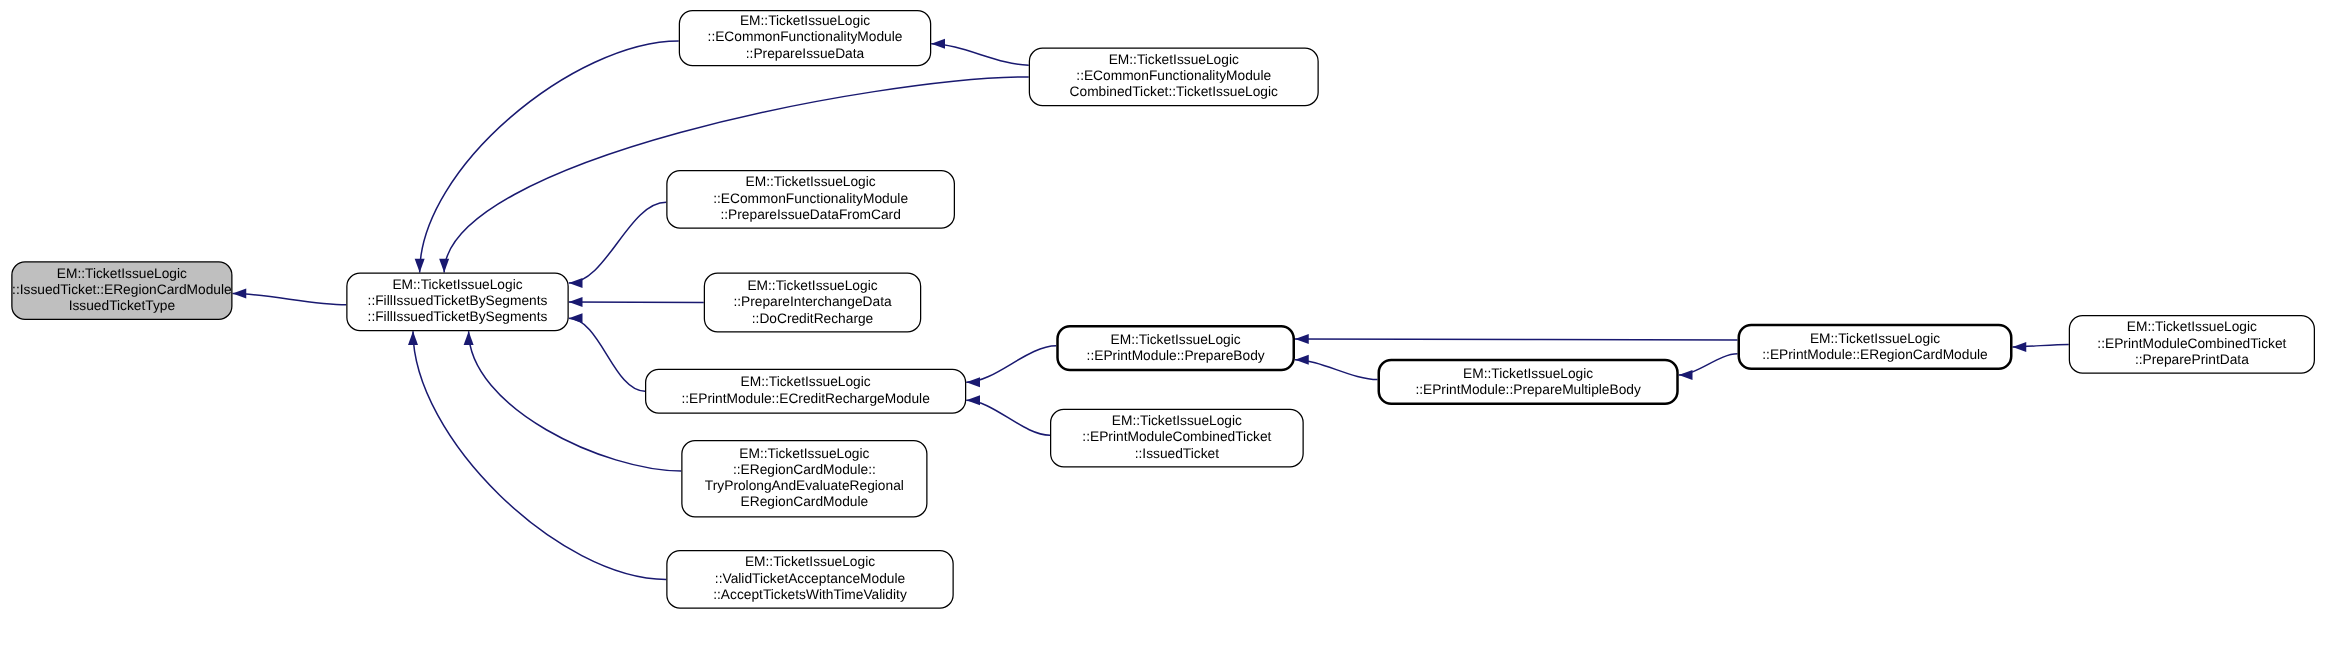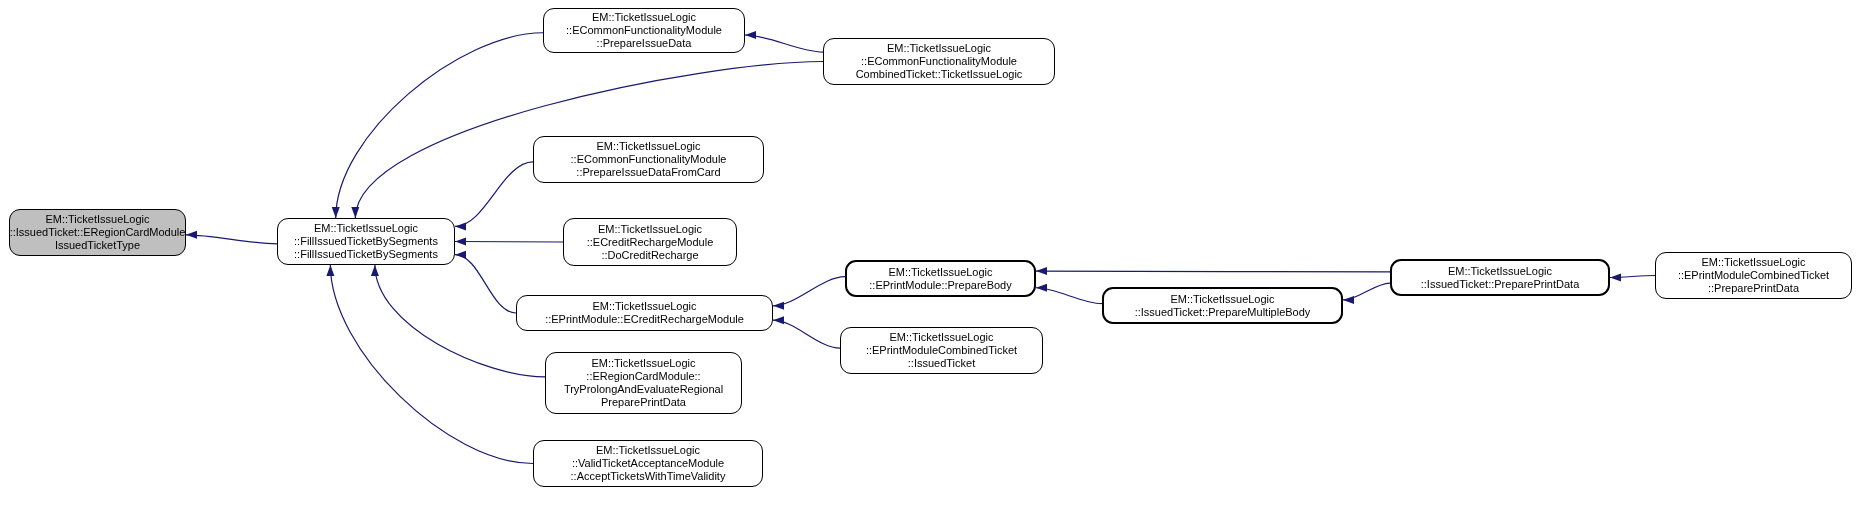--- a/index.html
+++ b/index.html
@@ -88,53 +88,53 @@
       <div class="node-line">::ECommonFunctionalityModule</div>
       <div class="node-line">CombinedTicket::TicketIssueLogic</div>
     </div>
     <div class="node" style="left: 533px; top: 136px; width: 231px; height: 47px; background: rgb(255, 255, 255); border-color: rgb(0, 0, 0); color: rgb(0, 0, 0);">
       <div class="node-line">EM::TicketIssueLogic</div>
       <div class="node-line">::ECommonFunctionalityModule</div>
       <div class="node-line">::PrepareIssueDataFromCard</div>
     </div>
     <div class="node" style="left: 563px; top: 218px; width: 174px; height: 48px; background: rgb(255, 255, 255); border-color: rgb(0, 0, 0); color: rgb(0, 0, 0);">
       <div class="node-line">EM::TicketIssueLogic</div>
-      <div class="node-line">::ECreditRechargeModule</div>
+      <div class="node-line">::PrepareInterchangeData</div>
       <div class="node-line">::DoCreditRecharge</div>
     </div>
     <div class="node" style="left: 516px; top: 295px; width: 257px; height: 36px; background: rgb(255, 255, 255); border-color: rgb(0, 0, 0); color: rgb(0, 0, 0);">
       <div class="node-line">EM::TicketIssueLogic</div>
       <div class="node-line">::EPrintModule::ECreditRechargeModule</div>
     </div>
     <div class="node bold" style="left: 845px; top: 260px; width: 191px; height: 37px; background: rgb(255, 255, 255); border-color: rgb(0, 0, 0); color: rgb(0, 0, 0);">
       <div class="node-line">EM::TicketIssueLogic</div>
       <div class="node-line">::EPrintModule::PrepareBody</div>
     </div>
     <div class="node" style="left: 840px; top: 327px; width: 203px; height: 47px; background: rgb(255, 255, 255); border-color: rgb(0, 0, 0); color: rgb(0, 0, 0);">
       <div class="node-line">EM::TicketIssueLogic</div>
       <div class="node-line">::EPrintModuleCombinedTicket</div>
       <div class="node-line">::IssuedTicket</div>
     </div>
     <div class="node bold" style="left: 1102px; top: 287px; width: 241px; height: 37px; background: rgb(255, 255, 255); border-color: rgb(0, 0, 0); color: rgb(0, 0, 0);">
       <div class="node-line">EM::TicketIssueLogic</div>
-      <div class="node-line">::IssuedTicket::PrepareMultipleBody</div>
+      <div class="node-line">::EPrintModule::PrepareMultipleBody</div>
     </div>
     <div class="node bold" style="left: 1390px; top: 259px; width: 220px; height: 37px; background: rgb(255, 255, 255); border-color: rgb(0, 0, 0); color: rgb(0, 0, 0);">
       <div class="node-line">EM::TicketIssueLogic</div>
-      <div class="node-line">::IssuedTicket::PreparePrintData</div>
+      <div class="node-line">::EPrintModule::ERegionCardModule</div>
     </div>
     <div class="node" style="left: 1655px; top: 252px; width: 197px; height: 47px; background: rgb(255, 255, 255); border-color: rgb(0, 0, 0); color: rgb(0, 0, 0);">
       <div class="node-line">EM::TicketIssueLogic</div>
       <div class="node-line">::EPrintModuleCombinedTicket</div>
       <div class="node-line">::PreparePrintData</div>
     </div>
     <div class="node" style="left: 545px; top: 352px; width: 197px; height: 62px; background: rgb(255, 255, 255); border-color: rgb(0, 0, 0); color: rgb(0, 0, 0);">
       <div class="node-line">EM::TicketIssueLogic</div>
       <div class="node-line">::ERegionCardModule::</div>
       <div class="node-line">TryProlongAndEvaluateRegional</div>
-      <div class="node-line">PreparePrintData</div>
+      <div class="node-line">ERegionCardModule</div>
     </div>
     <div class="node" style="left: 533px; top: 440px; width: 230px; height: 47px; background: rgb(255, 255, 255); border-color: rgb(0, 0, 0); color: rgb(0, 0, 0);">
       <div class="node-line">EM::TicketIssueLogic</div>
       <div class="node-line">::ValidTicketAcceptanceModule</div>
       <div class="node-line">::AcceptTicketsWithTimeValidity</div>
     </div>
   </div>
 
 </body></html>

